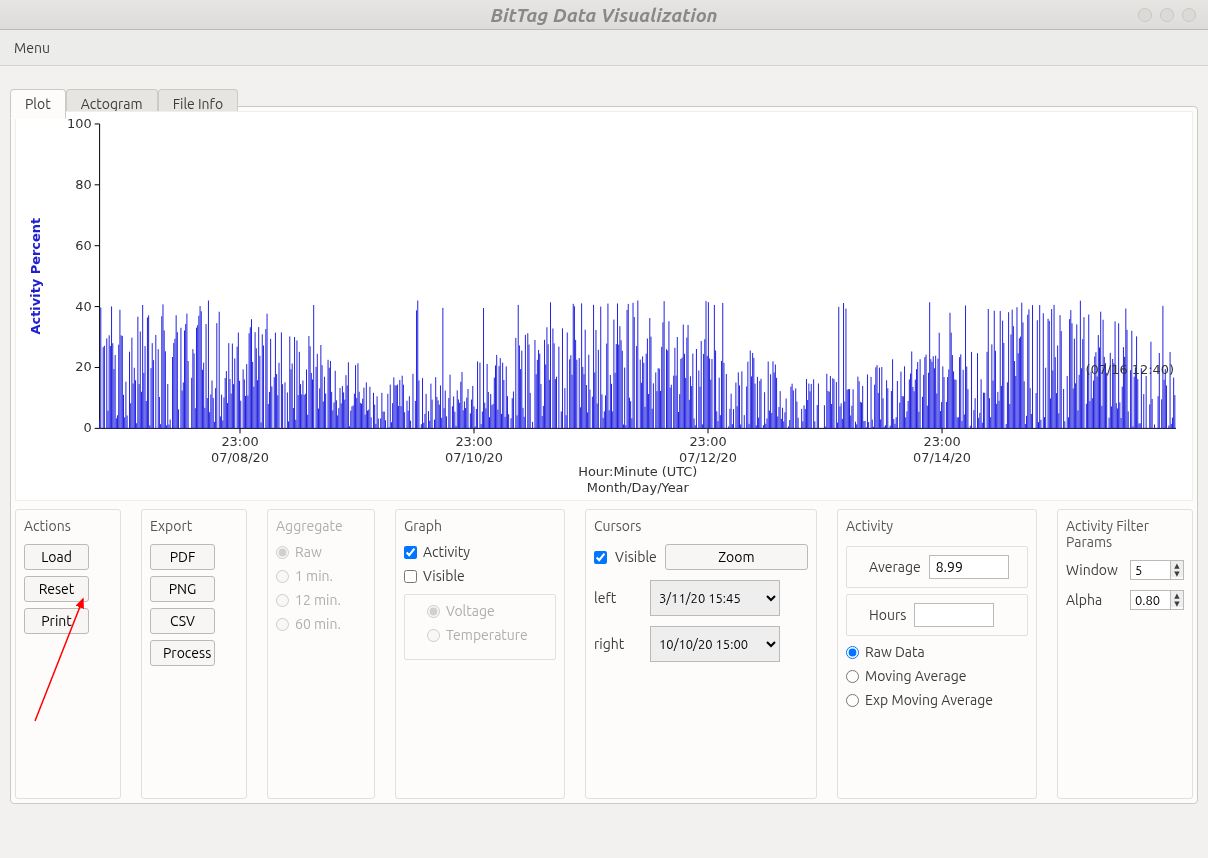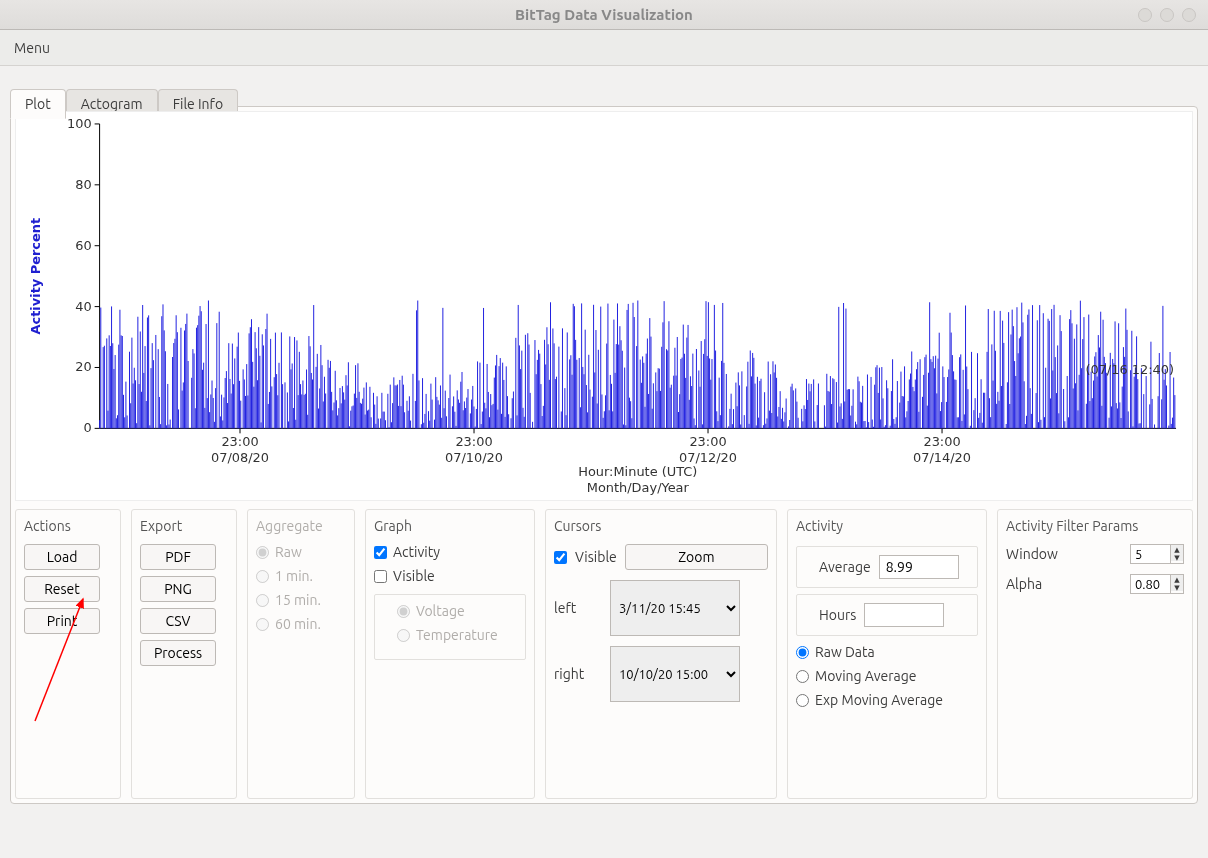--- a/index.html
+++ b/index.html
@@ -1,38 +1,38 @@
 <!DOCTYPE html>
 <html><head>
 <meta charset="utf-8">
 <style>
   * { box-sizing: border-box; margin: 0; padding: 0; font-family: "Ubuntu", "DejaVu Sans", sans-serif; }
   body { background: #f2f1f0; width: 1208px; height: 858px; overflow: hidden; font-size: 14px; color: #3c3c3c; }
   .titlebar { height: 30px; background: linear-gradient(#e7e5e3, #dedcda); display: flex; align-items: center; justify-content: center; border-bottom: 1px solid #bcb9b6; position: relative; }
-  .titlebar .title { font-weight: bold; color: #888; font-size: 15px; }
+  .titlebar .title { font-weight: bold; color: #888; font-size: 19px; font-style: italic; }
   .titlebar .win-controls { position: absolute; right: 12px; display: flex; gap: 8px; }
   .wbtn { width: 14px; height: 14px; border-radius: 50%; background: #dcdad7; border: 1px solid #c9c6c3; }
   .menubar { height: 36px; display: flex; align-items: center; padding-left: 8px; font-size: 14px; border-bottom: 1px solid #d5d3d0; background: #ececea;}
   .menubar span { padding: 2px 6px; }
   .app-body { padding: 10px; }
   .tabs { display: flex; }
   .tab { padding: 6px 14px; border: 1px solid #cdc9c5; border-bottom: none; background: #e7e5e2; margin-right: 0px; border-top-left-radius: 4px; border-top-right-radius: 4px; position: relative; top: 13px; }
   .tab.active { background: #fdfcfb; border-bottom: 1px solid #fdfcfb; z-index: 2; }
   .tab-panel { border: 1px solid #cdc9c5; background: #fdfcfb; border-radius: 0 4px 4px 4px; padding: 4px; }
   .chart-wrap { background: #fff; border: 1px solid #eee; position: relative; height: 390px; }
-  .panels { display: flex; gap: 10px; margin-top: 8px; align-items: stretch; height: 290px;}
+  .panels { display: flex; gap: 20px; margin-top: 8px; align-items: stretch; height: 290px;}
   .panel { border: 1px solid #e2e0dd; border-radius: 3px; padding: 8px; background: #fdfcfb; display: flex; flex-direction: column; }
   .panel-title { font-size: 14px; margin-bottom: 10px; color: #555; }
-  button.stdbtn { background: #f8f6f5; border: 1px solid #bdb9b5; border-radius: 3px; padding: 4px 12px; font-size: 14px; width: 76px; margin-bottom: 6px; cursor: pointer;}
+  button.stdbtn { background: #f8f6f5; border: 1px solid #bdb9b5; border-radius: 3px; padding: 4px 12px; font-size: 14px; width: 65px; margin-bottom: 6px; cursor: pointer;}
   .radio-row, .check-row { display: flex; align-items: center; gap: 6px; margin-bottom: 8px; font-size: 14px;}
   .disabled { color: #b0adaa; }
   .subgroup { border: 1px solid #e2e0dd; padding: 8px 22px; margin-top: 2px; border-radius: 2px; }
   .subgroup-disabled { color: #b0adaa; }
   input[type=text].txt { border: 1px solid #bdb9b5; padding: 3px 6px; font-size: 14px; width: 80px; }
-  select.sel { border: 1px solid #bdb9b5; padding: 19px 4px; font-size: 13px; background: #eee; width: 130px;}
+  select.sel { border: 1px solid #bdb9b5; padding: 9px 4px; font-size: 13px; background: #eee; width: 130px;}
   .field-row { display: flex; align-items: center; gap: 8px; margin-bottom: 10px; }
   .field-row label { width: 48px; font-size: 14px;}
   .spinner { display: flex; }
   .spinner input { width: 40px; border: 1px solid #bdb9b5; padding: 2px 4px; font-size: 13px; border-right: none;}
   .spinbtns { display:flex; flex-direction:column; border:1px solid #bdb9b5;}
   .spinbtns div { font-size: 7px; line-height: 8px; width: 12px; text-align: center; background: #eee;}
   .arrow-annot { position:absolute; pointer-events:none; }
   svg text { font-family: "DejaVu Sans", sans-serif; }
 </style>
 </head>
@@ -1018,21 +1018,21 @@
         <div class="radio-row">
             <input type="radio" disabled="" checked="" style="">
             <span>Raw</span>
           </div>
         <div class="radio-row">
             <input type="radio" disabled="" style="">
             <span>1 min.</span>
           </div>
         <div class="radio-row">
             <input type="radio" disabled="" style="">
-            <span>15 min.</span>
+            <span>12 min.</span>
           </div>
         <div class="radio-row">
             <input type="radio" disabled="" style="">
             <span>60 min.</span>
           </div>
       </div>
 
       <div class="panel" style="width:170px">
         <div class="panel-title">Graph</div>
         <div class="check-row">

